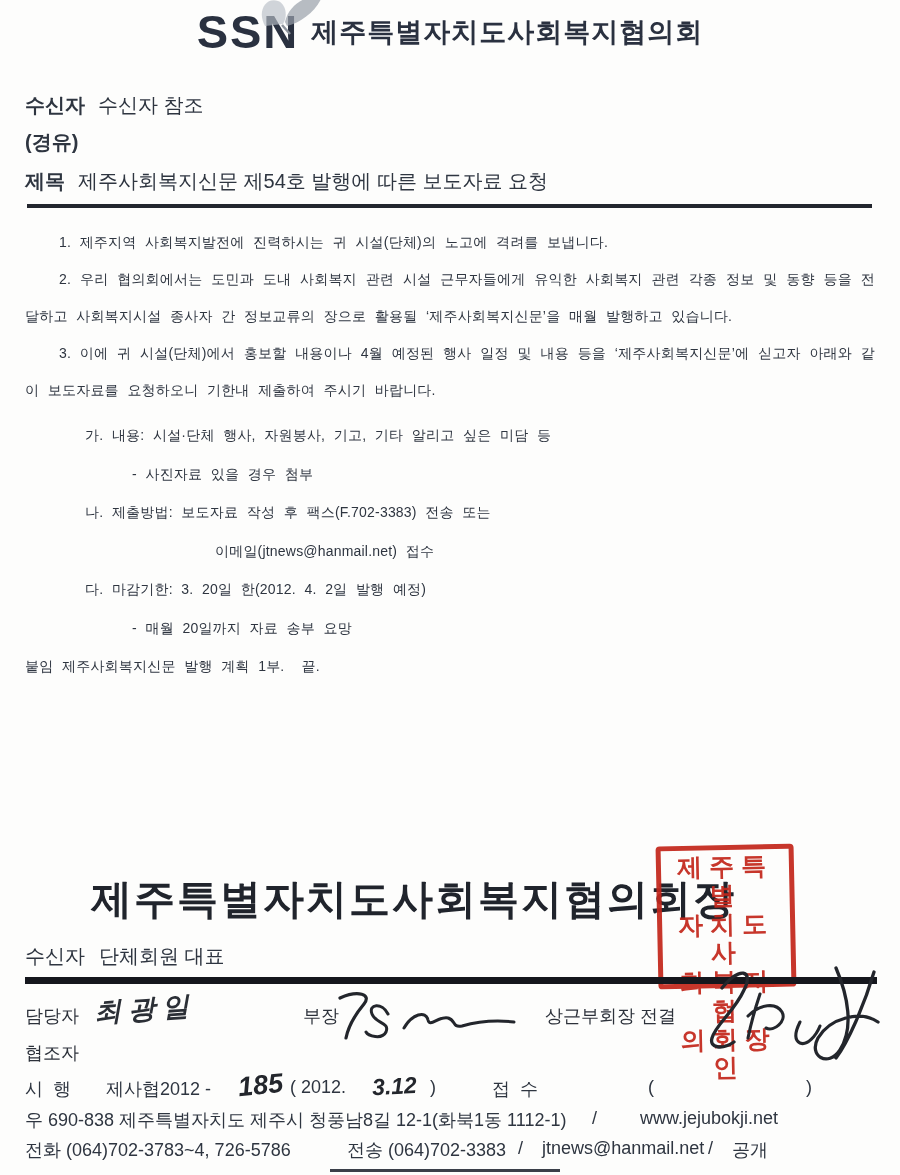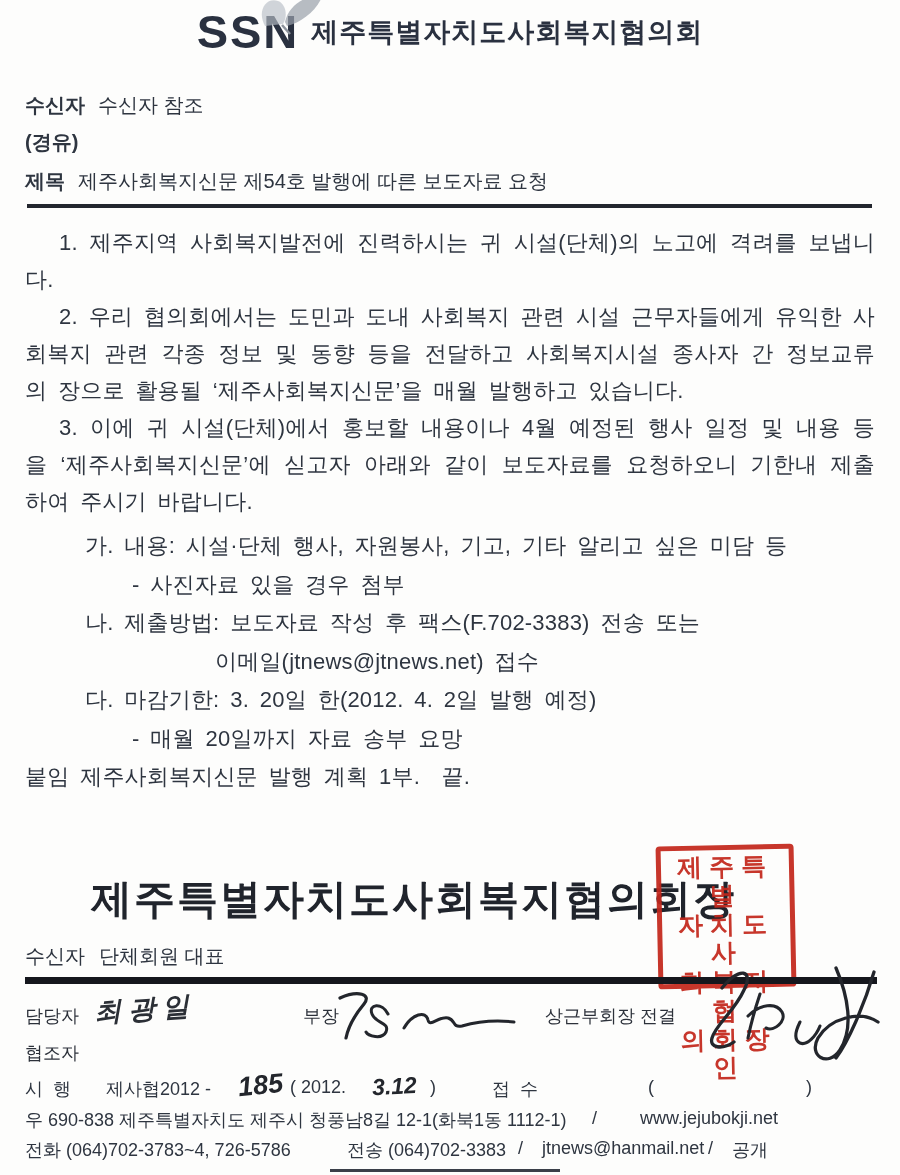--- a/index.html
+++ b/index.html
@@ -23,21 +23,21 @@
 
   
   .l-recv { top:92px; left:25px; font-size:20px; }
   .l-recv b, .l-subj b { font-weight:bold; margin-right:13px; }
   .l-via  { top:129px; left:25px; font-size:20px; font-weight:bold; }
   .l-subj { top:168px; left:25px; font-size:20px; }
   .rule-subject { top:204px; left:27px; width:845px; height:4px; background:#23262e; }
 
   
   .bodytext { position:absolute; top:224px; left:25px; width:850px;
-              font-size:22px; line-height:37px; text-align:justify;
+              font-size:14px; line-height:37px; text-align:justify;
               word-spacing:4.5px; letter-spacing:0.2px; }
   .para { text-indent:34px; }
   .items { margin-top:7px; line-height:38.5px; }
   .item      { margin-left:60px; }
   .item-sub  { margin-left:107px; }
   .item-sub-email { margin-left:190px; }
   .attach { margin-left:0; }
 
   
   .issuer { position:absolute; top:872px; left:0; width:736px; text-align:right;
@@ -98,21 +98,21 @@
   <div class="abs rule-subject"></div>
 
   <div class="bodytext">
     <p class="para">1. 제주지역 사회복지발전에 진력하시는 귀 시설(단체)의 노고에 격려를 보냅니다.</p>
     <p class="para">2. 우리 협의회에서는 도민과 도내 사회복지 관련 시설 근무자들에게 유익한 사회복지 관련 각종 정보 및 동향 등을 전달하고 사회복지시설 종사자 간 정보교류의 장으로 활용될 ‘제주사회복지신문’을 매월 발행하고 있습니다.</p>
     <p class="para">3. 이에 귀 시설(단체)에서 홍보할 내용이나 4월 예정된 행사 일정 및 내용 등을 ‘제주사회복지신문’에 싣고자 아래와 같이 보도자료를 요청하오니 기한내 제출하여 주시기 바랍니다.</p>
     <div class="items">
       <div class="item">가. 내용: 시설·단체 행사, 자원봉사, 기고, 기타 알리고 싶은 미담 등</div>
       <div class="item-sub">- 사진자료 있을 경우 첨부</div>
       <div class="item">나. 제출방법: 보도자료 작성 후 팩스(F.702-3383) 전송 또는</div>
-      <div class="item-sub-email">이메일(jtnews@jtnews.net) 접수</div>
+      <div class="item-sub-email">이메일(jtnews@hanmail.net) 접수</div>
       <div class="item">다. 마감기한: 3. 20일 한(2012. 4. 2일 발행 예정)</div>
       <div class="item-sub">- 매월 20일까지 자료 송부 요망</div>
       <div class="attach pre">붙임 제주사회복지신문 발행 계획 1부.  끝.</div>
     </div>
   </div>
 
   <div class="issuer">제주특별자치도사회복지협의회장</div>
   <div class="seal">
     <div class="seal-row">제주특별</div>
     <div class="seal-row">자치도사</div>

